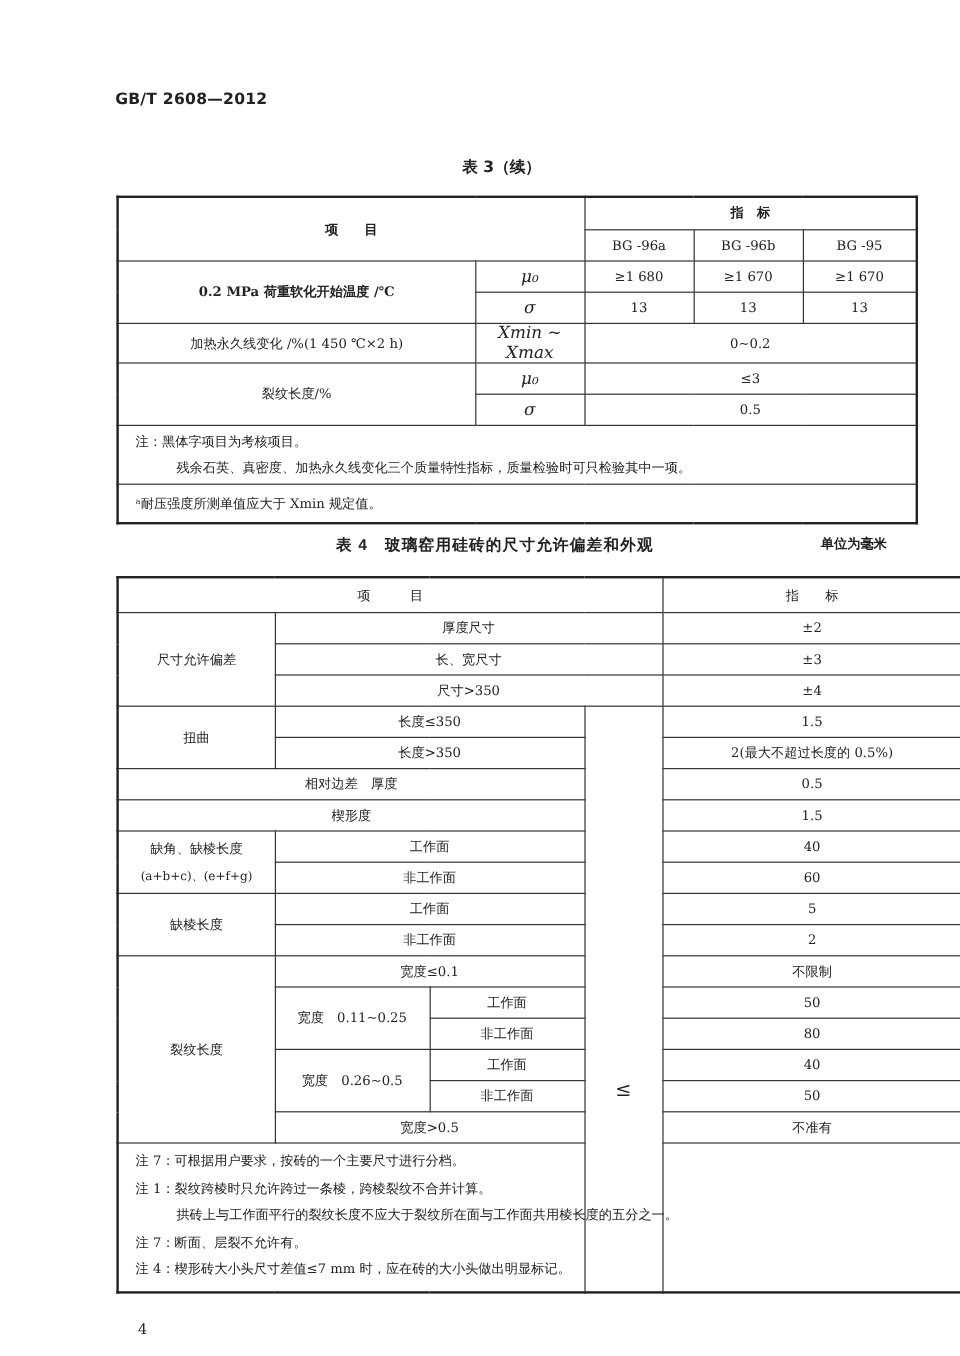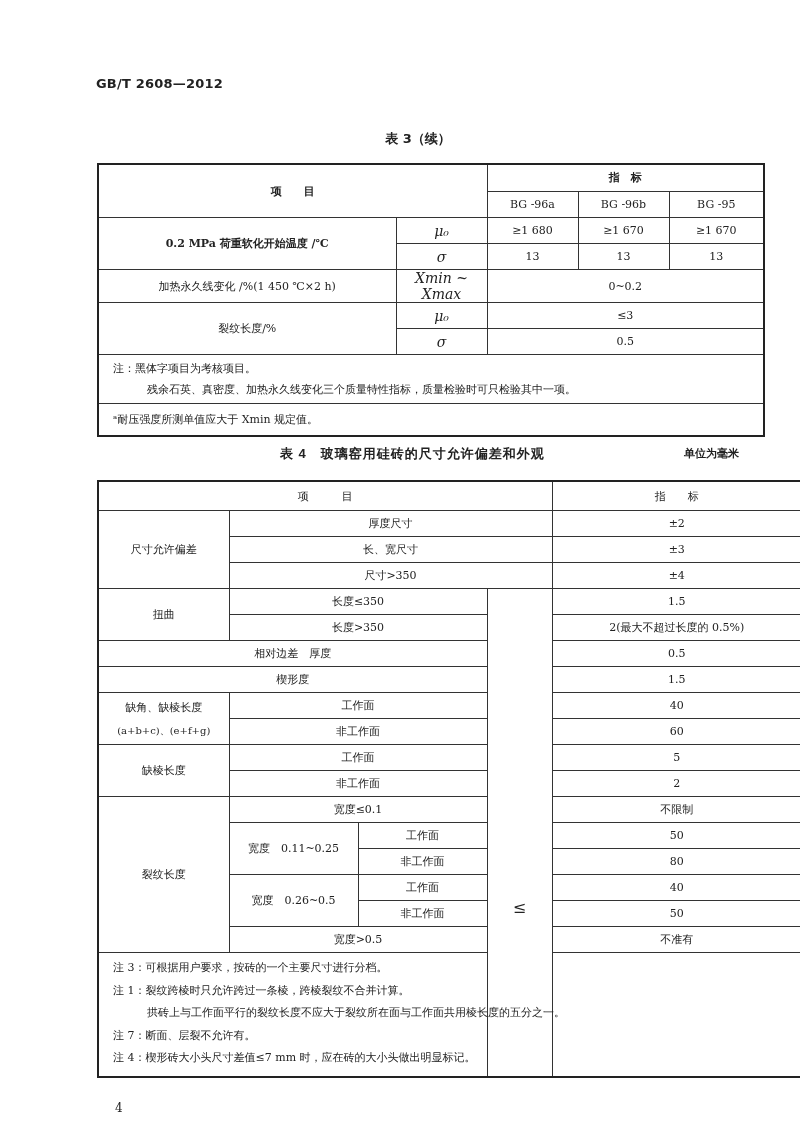--- a/index.html
+++ b/index.html
@@ -182,21 +182,21 @@
   <tr>
     <td>非工作面</td>
     <td style="border-right:none">50</td>
   </tr>
   <tr>
     <td colspan="2">宽度&gt;0.5</td>
     <td style="border-right:none">不准有</td>
   </tr>
   <tr class="notes">
     <td colspan="5">
-      <span style="display:block">注 3：可根据用户要求，按砖的一个主要尺寸进行分档。</span>
+      <span style="display:block">注 7：可根据用户要求，按砖的一个主要尺寸进行分档。</span>
       <span style="display:block">注 1：裂纹跨棱时只允许跨过一条棱，跨棱裂纹不合并计算。</span>
       <span style="display:block;padding-left:34px">拱砖上与工作面平行的裂纹长度不应大于裂纹所在面与工作面共用棱长度的五分之一。</span>
       <span style="display:block">注 7：断面、层裂不允许有。</span>
       <span style="display:block">注 4：楔形砖大小头尺寸差值≤7 mm 时，应在砖的大小头做出明显标记。</span>
     </td>
   </tr>
 </tbody>
   </table>
 
 <div class="abs page-num">4</div>

